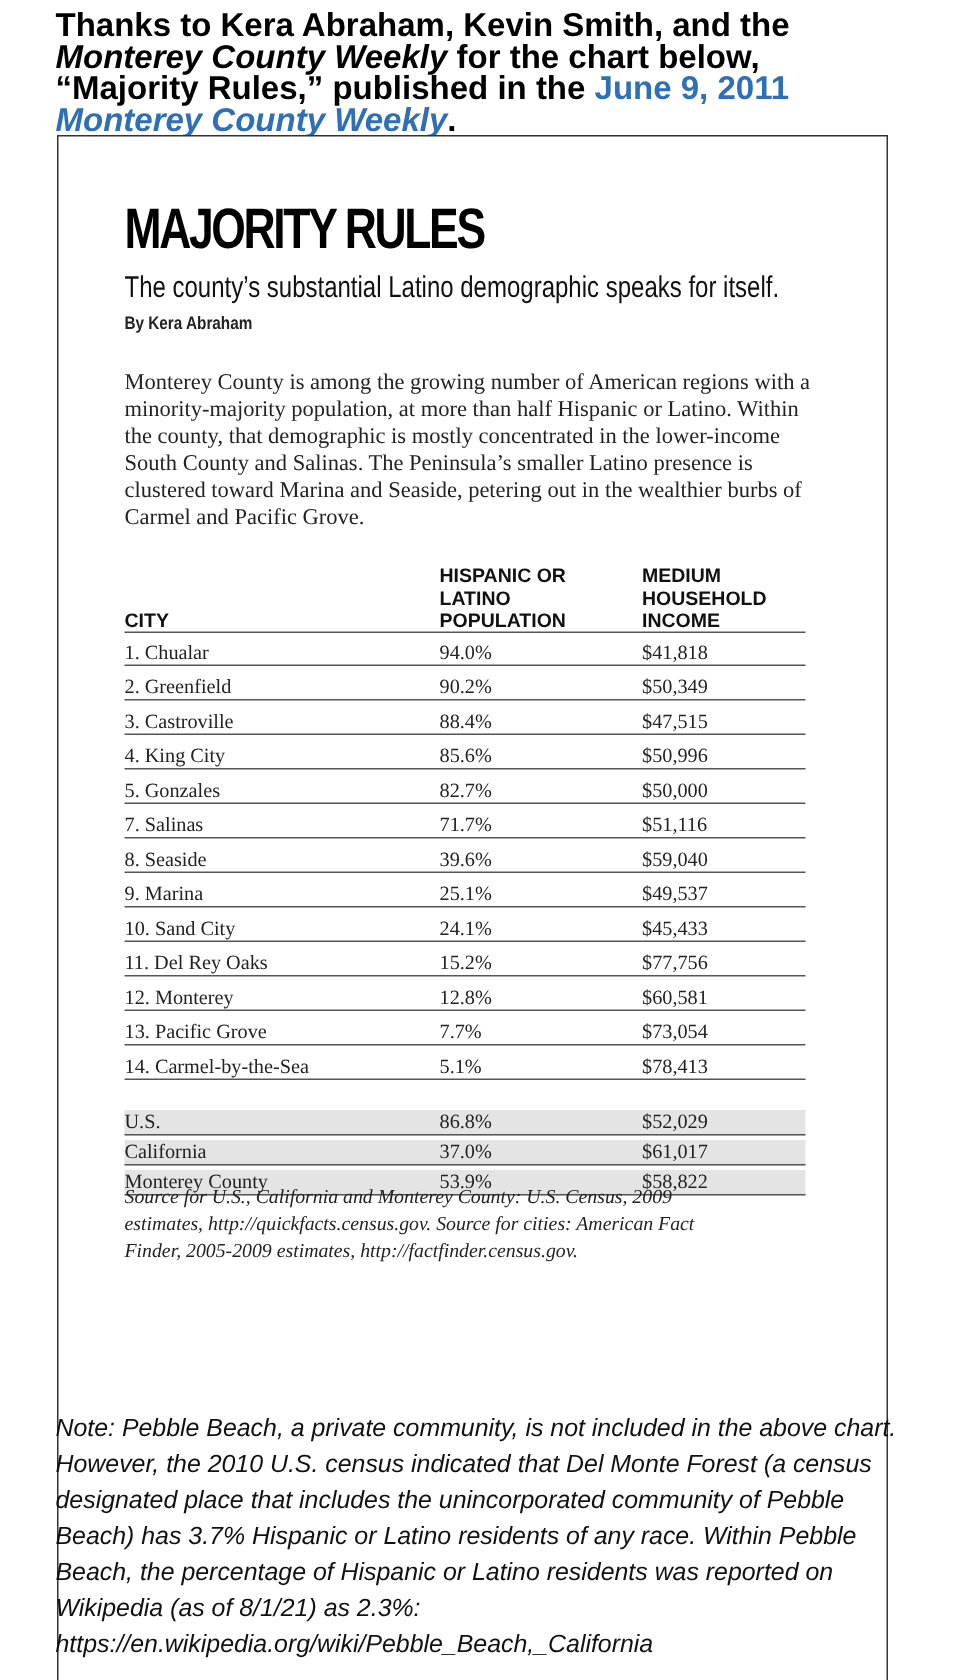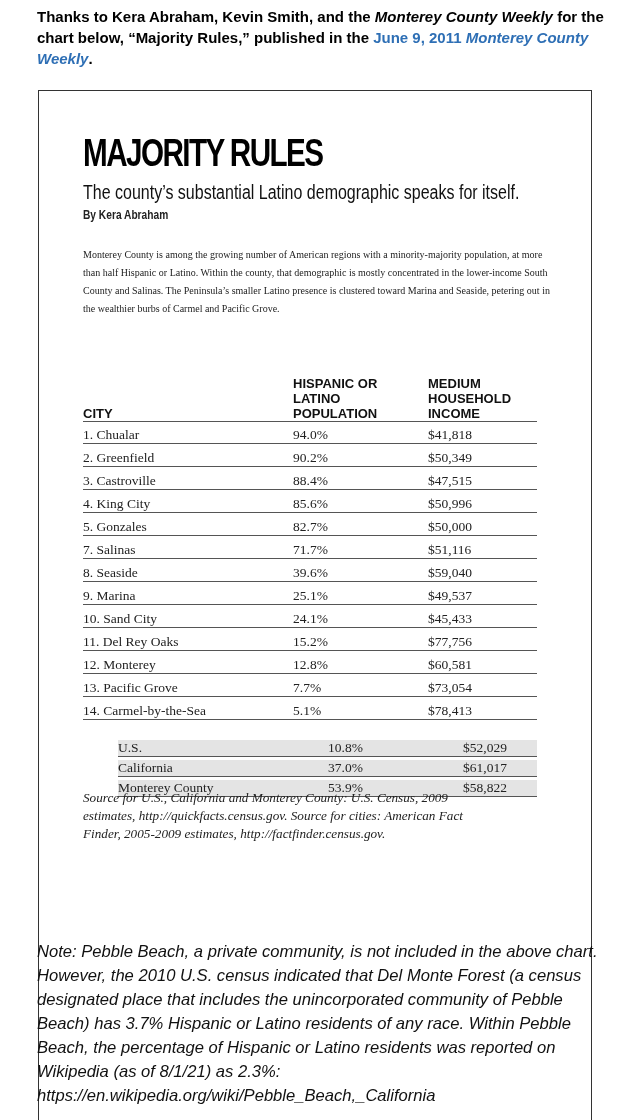--- a/index.html
+++ b/index.html
@@ -1,19 +1,19 @@
 <!DOCTYPE html>
 <html><head>
 <meta charset="utf-8">
 <style>
   html, body { margin: 0; padding: 0; background: #ffffff; }
   body { width: 644px; height: 1120px; position: relative; overflow: hidden; color: #000; }
   .intro {
     position: absolute; left: 37px; top: 6px; width: 570px;
-    font-family: "Liberation Sans", sans-serif; font-weight: bold; font-size: 15px; line-height: 21px;
+    font-family: "Liberation Sans", sans-serif; font-weight: bold; font-size: 22px; line-height: 21px;
   }
   .intro .blue { color: #2e6fb5; }
   .credit {
     position: absolute; left: 0; top: 70px; width: 644px; text-align: center;
     font-family: "Liberation Sans", sans-serif; font-weight: bold; font-size: 17px; line-height: 21px; margin-top: 32px;
   }
   .credit .blue { color: #2e6fb5; font-style: italic; }
   .credit .tail { text-decoration: underline; }
   .box {
     position: absolute; left: 38px; top: 90px; width: 554px; height: 1034px;
@@ -29,36 +29,36 @@
     font-family: "Liberation Sans", sans-serif; font-size: 20px; line-height: 24px;
     transform: scaleX(0.8); transform-origin: left top; white-space: nowrap; color: #111;
   }
   .byline {
     position: absolute; left: 44px; top: 117px;
     font-family: "Liberation Sans", sans-serif; font-weight: bold; font-size: 12px;
     transform: scaleX(0.85); transform-origin: left top; white-space: nowrap; color: #222;
   }
   .lede {
     position: absolute; left: 44px; top: 155px; width: 470px;
-    font-family: "Liberation Serif", serif; font-size: 10px; line-height: 18px; color: #222;
+    font-family: "Liberation Serif", serif; font-size: 15px; line-height: 18px; color: #222;
   }
   .table { position: absolute; left: 44px; top: 282px; width: 454px; font-family: "Liberation Sans", sans-serif; }
   .thead { position: relative; height: 48px; }
   .th { position: absolute; bottom: 0; font-weight: bold; font-size: 13px; line-height: 15px; color: #111; }
   .th.c1 { left: 0; }
   .th.c2 { left: 210px; }
   .th.c3 { left: 345px; }
   .thead::after { content: ""; position: absolute; left: 0; right: 0; bottom: -1px; border-bottom: 1.5px solid #555; }
   .row { position: relative; height: 22px; border-bottom: 1.5px solid #555; font-size: 13.5px; color: #222; font-family: Liberation Serif, serif; }
   .row span { position: absolute; bottom: 0; line-height: 16px; }
   .row .c1 { left: 0; }
   .row .c2 { left: 210px; }
   .row .c3 { left: 345px; }
   .summary { margin-top: 20px; }
-  .summary .row { height: 16px; background: #e4e4e4; margin-bottom: 3px; margin-left: 35px; }
+  .summary .row { height: 16px; background: #e4e4e4; margin-bottom: 3px; }
   .source {
     position: absolute; left: 44px; top: 698px; width: 420px;
     font-family: "Liberation Serif", serif; font-style: italic; font-size: 13.2px; line-height: 18px; color: #222;
   }
   .note {
     position: absolute; left: 37px; top: 940px; width: 580px;
     font-family: "Liberation Sans", sans-serif; font-style: italic; font-size: 16.6px; line-height: 24px; color: #111;
   }
 </style>
 </head>
@@ -155,21 +155,21 @@
         </div>
         <div class="row">
           <span class="c1">14. Carmel-by-the-Sea</span>
           <span class="c2">5.1%</span>
           <span class="c3">$78,413</span>
         </div>
       </div>
     <div id="summary-rows" class="summary">
         <div class="row">
           <span class="c1">U.S.</span>
-          <span class="c2">10.8%</span>
+          <span class="c2">86.8%</span>
           <span class="c3">$52,029</span>
         </div>
         <div class="row">
           <span class="c1">California</span>
           <span class="c2">37.0%</span>
           <span class="c3">$61,017</span>
         </div>
         <div class="row">
           <span class="c1">Monterey County</span>
           <span class="c2">53.9%</span>

